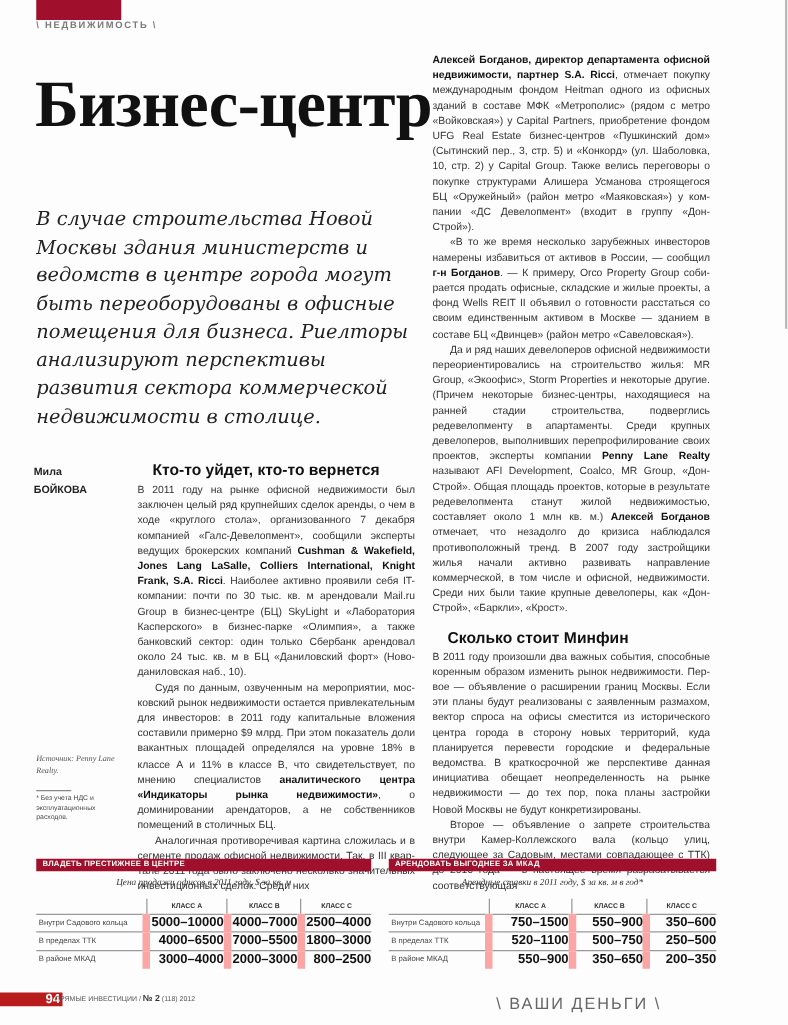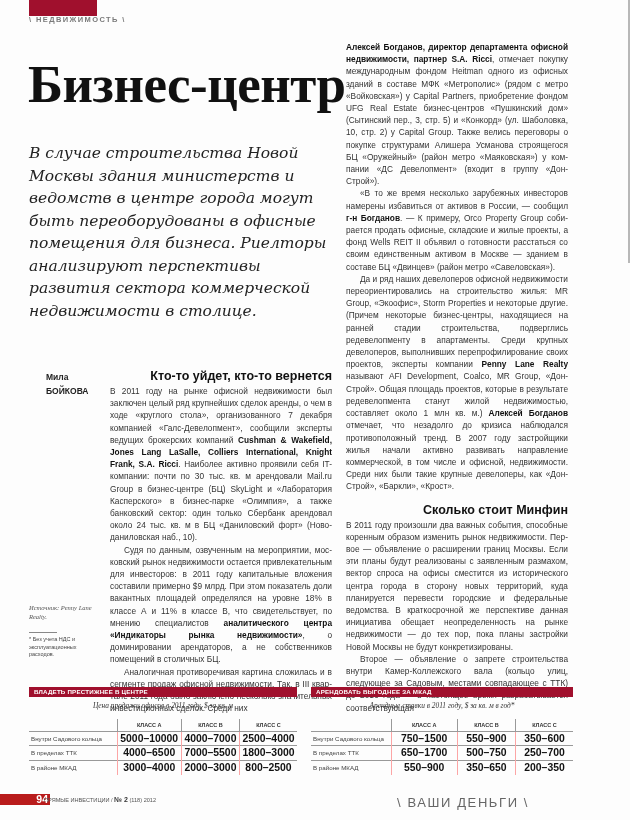--- a/index.html
+++ b/index.html
@@ -2,47 +2,47 @@
 <html><head>
 <meta charset="utf-8">
 <style>
   * { margin: 0; padding: 0; box-sizing: border-box; }
   html, body { width: 630px; height: 820px; background: #fdfdfd; overflow: hidden; }
   body { position: relative; font-family: "Liberation Sans", sans-serif; color: #222; }
 
   .top-red { position: absolute; left: 29px; top: 0; width: 68px; height: 16px; background: #a0102d; }
   .rubric { position: absolute; left: 29px; top: 15px; font-size: 7.5px; letter-spacing: 1.4px; color: #7a7a7a; font-weight: bold; white-space: nowrap; }
   .title { position: absolute; left: 28px; top: 28px; font-family: "Liberation Serif", serif; font-size: 53px; line-height: 48px; color: #111; letter-spacing: -0.5px; margin-top: 32px; }
-  .lead { position: absolute; left: 29px; top: 142px; width: 300px; font-family: "DejaVu Serif", serif; font-style: italic; font-size: 15.5px; line-height: 22.5px; color: #222; }
+  .lead { position: absolute; left: 29px; top: 164px; width: 300px; font-family: "DejaVu Serif", serif; font-style: italic; font-size: 15.5px; line-height: 22.5px; color: #222; }
 
-  .author { position: absolute; left: 46px; top: 370px; font-size: 8.5px; font-weight: bold; line-height: 14px; color: #222; }
+  .author { position: absolute; left: 27px; top: 370px; font-size: 8.5px; font-weight: bold; line-height: 14px; color: #222; }
   .caption { position: absolute; left: 29px; top: 603px; width: 70px; font-family: "Liberation Serif", serif; font-style: italic; font-size: 6.5px; line-height: 9px; color: #555; }
   .footnote-rule { position: absolute; left: 29px; top: 632px; width: 28px; border-top: 1px solid #888; }
   .footnote { position: absolute; left: 29px; top: 636px; width: 72px; font-size: 5.5px; line-height: 7.5px; color: #444; }
 
   .col { position: absolute; font-size: 8.3px; line-height: 12.2px; color: #333; text-align: justify; }
   .col p { margin: 0; }
   .col p.indent { text-indent: 14px; }
   .col b { color: #111; }
-  .col h2 { font-size: 12.5px; line-height: 15px; color: #111; font-weight: bold; margin: 0 0 1px 0; text-align: right; }
+  .col h2 { font-size: 12.5px; line-height: 15px; color: #111; font-weight: bold; margin: 0 0 1px 12px; text-align: left; }
   .col-left { left: 110px; top: 369px; width: 222px; }
   .col-right { left: 346px; top: 41px; width: 222px; }
   .col-right h2 { margin-top: 10px; }
 
   .side-rule { position: absolute; left: 628px; top: 0; width: 1.5px; height: 263px; background: #b8b8b8; }
 
   .tbl-block { position: absolute; top: 687px; }
   .tbl-left { left: 29px; width: 268px; }
   .tbl-right { left: 311px; width: 262px; }
   .tbl-head { background: #a0102d; color: #fff; font-size: 6.2px; font-weight: bold; height: 10px; line-height: 10px; padding-left: 5px; letter-spacing: 0.2px; white-space: nowrap; }
   .tbl-sub { font-family: "Liberation Serif", serif; font-style: italic; font-size: 7.4px; color: #333; margin-top: 4px; height: 10px; white-space: nowrap; text-align: center; }
   table { border-collapse: collapse; width: 100%; margin-top: 8px; }
   th { font-size: 5.5px; font-weight: bold; color: #333; height: 12px; text-align: center; border-left: 1px solid #999; }
   th.blank { border-left: none; }
-  td { height: 14.5px; border-top: 1px solid #999; border-left: 1px solid #fca5a5; text-align: center; font-weight: bold; font-size: 10.4px; color: #111; white-space: nowrap; }
+  td { height: 14.5px; border-top: 1px solid #999; border-left: 6px solid #fca5a5; text-align: right; font-weight: bold; font-size: 10.4px; color: #111; white-space: nowrap; }
   td.rowlabel { border-left: none; text-align: left; font-weight: normal; font-size: 6.2px; color: #444; padding-left: 2px; }
   tr:last-child td { border-bottom: none; }
 
   .folio { position: absolute; left: 0; top: 794px; width: 50px; height: 11px; background: #b91c1c; color: #fff; font-weight: bold; font-size: 10.5px; line-height: 11px; text-align: right; padding-right: 2px; }
   .mag { position: absolute; left: 44px; top: 796px; font-size: 5.6px; color: #555; white-space: nowrap; }
   .mag b { color: #333; font-size: 7px; }
   .section-foot { position: absolute; left: 397px; top: 795px; font-size: 13px; letter-spacing: 1.6px; color: #666; white-space: nowrap; }
 </style>
 </head>
 <body>
@@ -126,23 +126,23 @@
       <th>КЛАСС С</th>
     </tr>
     <tr>
       <td class="rowlabel">Внутри Садового кольца</td>
       <td>750–1500</td>
       <td>550–900</td>
       <td>350–600</td>
     </tr>
     <tr>
       <td class="rowlabel">В пределах ТТК</td>
-      <td>650–1700</td>
+      <td>520–1100</td>
       <td>500–750</td>
-      <td>250–700</td>
+      <td>250–500</td>
     </tr>
     <tr>
       <td class="rowlabel">В районе МКАД</td>
       <td>550–900</td>
       <td>350–650</td>
       <td>200–350</td>
     </tr>
   </tbody>
     </table>
 </div>

